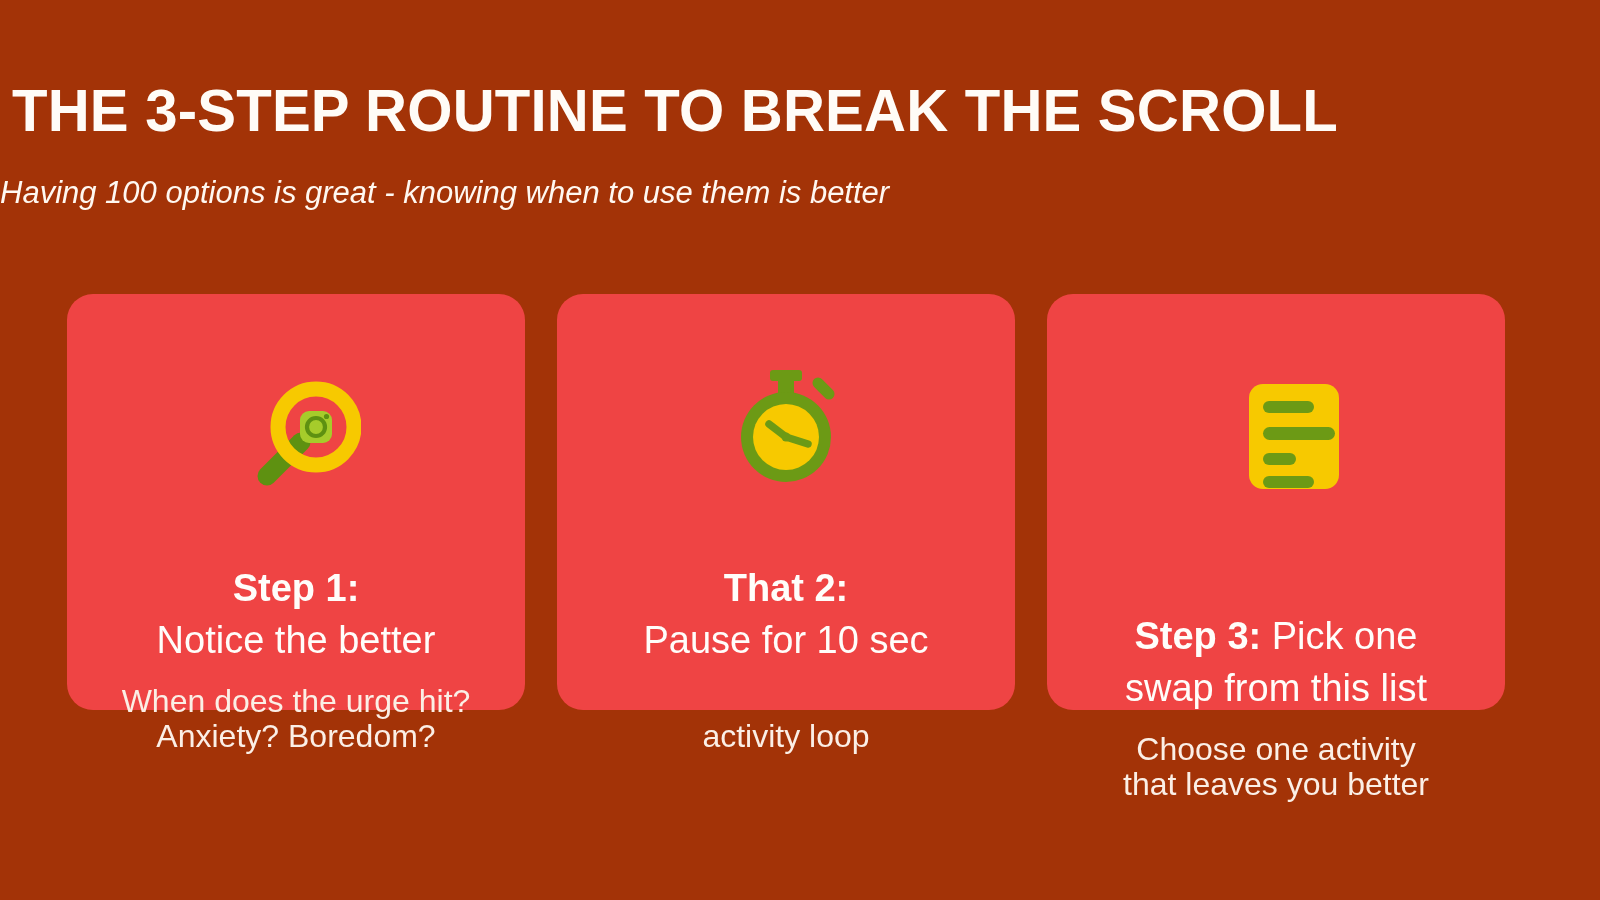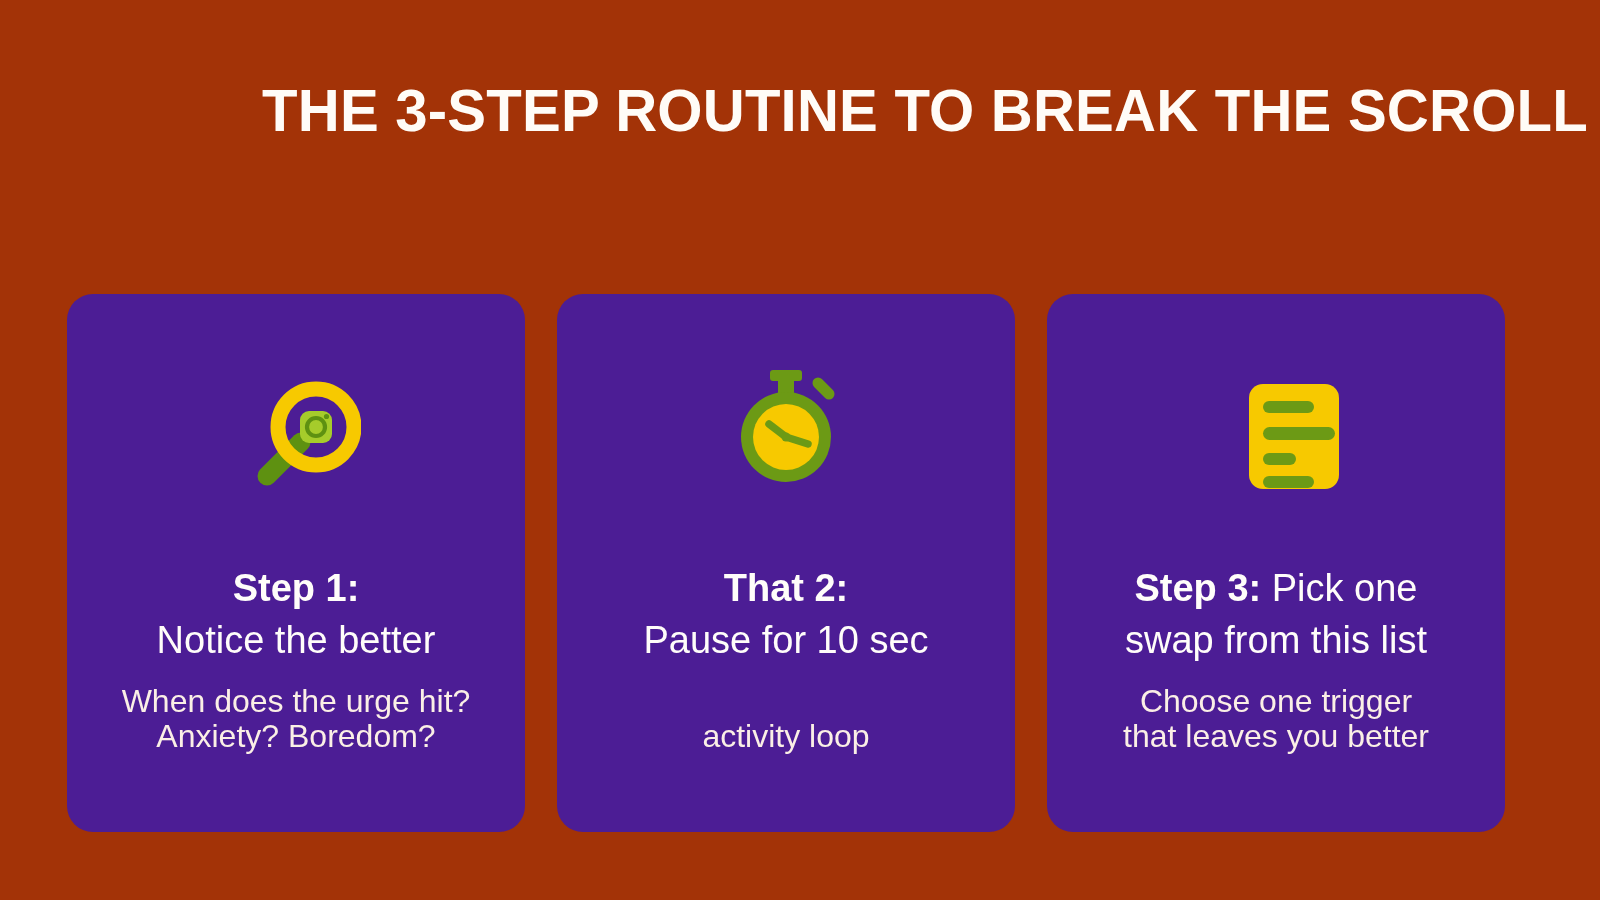--- a/index.html
+++ b/index.html
@@ -20,21 +20,21 @@
     box-sizing: border-box;
   }
 
   
   .header {
     position: absolute;
     top: 0;
     left: 0;
     width: 1600px;
     padding-top: 82px;
-    text-align: right;
+    text-align: left;
   }
   .main-title {
     font-size: 59px;
     font-weight: bold;
     letter-spacing: 0.2px;
     color: #FFFCF7;
     line-height: 1.0;
     margin: 0;
     transform: scaleX(0.985);
     white-space: nowrap;
@@ -56,22 +56,22 @@
     top: 294px;
     left: 67px;
     width: 1438px;
     height: 538px;
     display: flex;
     flex-direction: row;
     justify-content: space-between;
   }
   .card {
     width: 458px;
-    height: 538px;
-    background: #4c1d95;
+    height: 416px;
+    background: #ef4444;
     border-radius: 26px;
     box-sizing: border-box;
     display: flex;
     flex-direction: column;
     align-items: center;
     position: relative;
   }
   .icon-wrap {
     position: absolute;
     top: 0;
@@ -108,29 +108,31 @@
     font-size: 32px;
     line-height: 35px;
     color: #FBEFE6;
     margin: 0;
     padding-top: 18px;
     font-weight: normal;
   }
   
   .card-3 .step-title {
     padding: 0 30px;
+    margin-top: 48px;
   }
 </style>
 </head>
 <body>
 
 <div class="stage">
 
   <div class="header">
     <h1 class="main-title">THE 3-STEP ROUTINE TO BREAK THE SCROLL</h1>
+    <p class="subtitle">Having 100 options is great - knowing when to use them is better</p>
   </div>
 
   <div class="cards">
 
     <div class="card card-1">
       <div class="icon-wrap">
         <svg width="130" height="130" viewBox="0 0 130 130" aria-hidden="true">
 
           <line x1="36" y1="112" x2="70" y2="78" stroke="#5E9111" stroke-width="19" stroke-linecap="round"></line>
 
@@ -191,20 +193,20 @@
           <rect x="52" y="89" width="33" height="12" rx="6" fill="#6C9A15"></rect>
           <rect x="52" y="112" width="51" height="12" rx="6" fill="#6C9A15"></rect>
         </svg>
       </div>
       <div class="card-text">
         <p class="step-title">
           <span class="lead">Step 3:</span>
           <span>Pick one swap from this list</span>
         </p>
         <p class="step-desc">
-          <span>Choose one trigger</span><br>
+          <span>Choose one activity</span><br>
           <span>that leaves you better</span>
         </p>
       </div>
     </div>
 
   </div>
 </div>
 
 </body></html>

